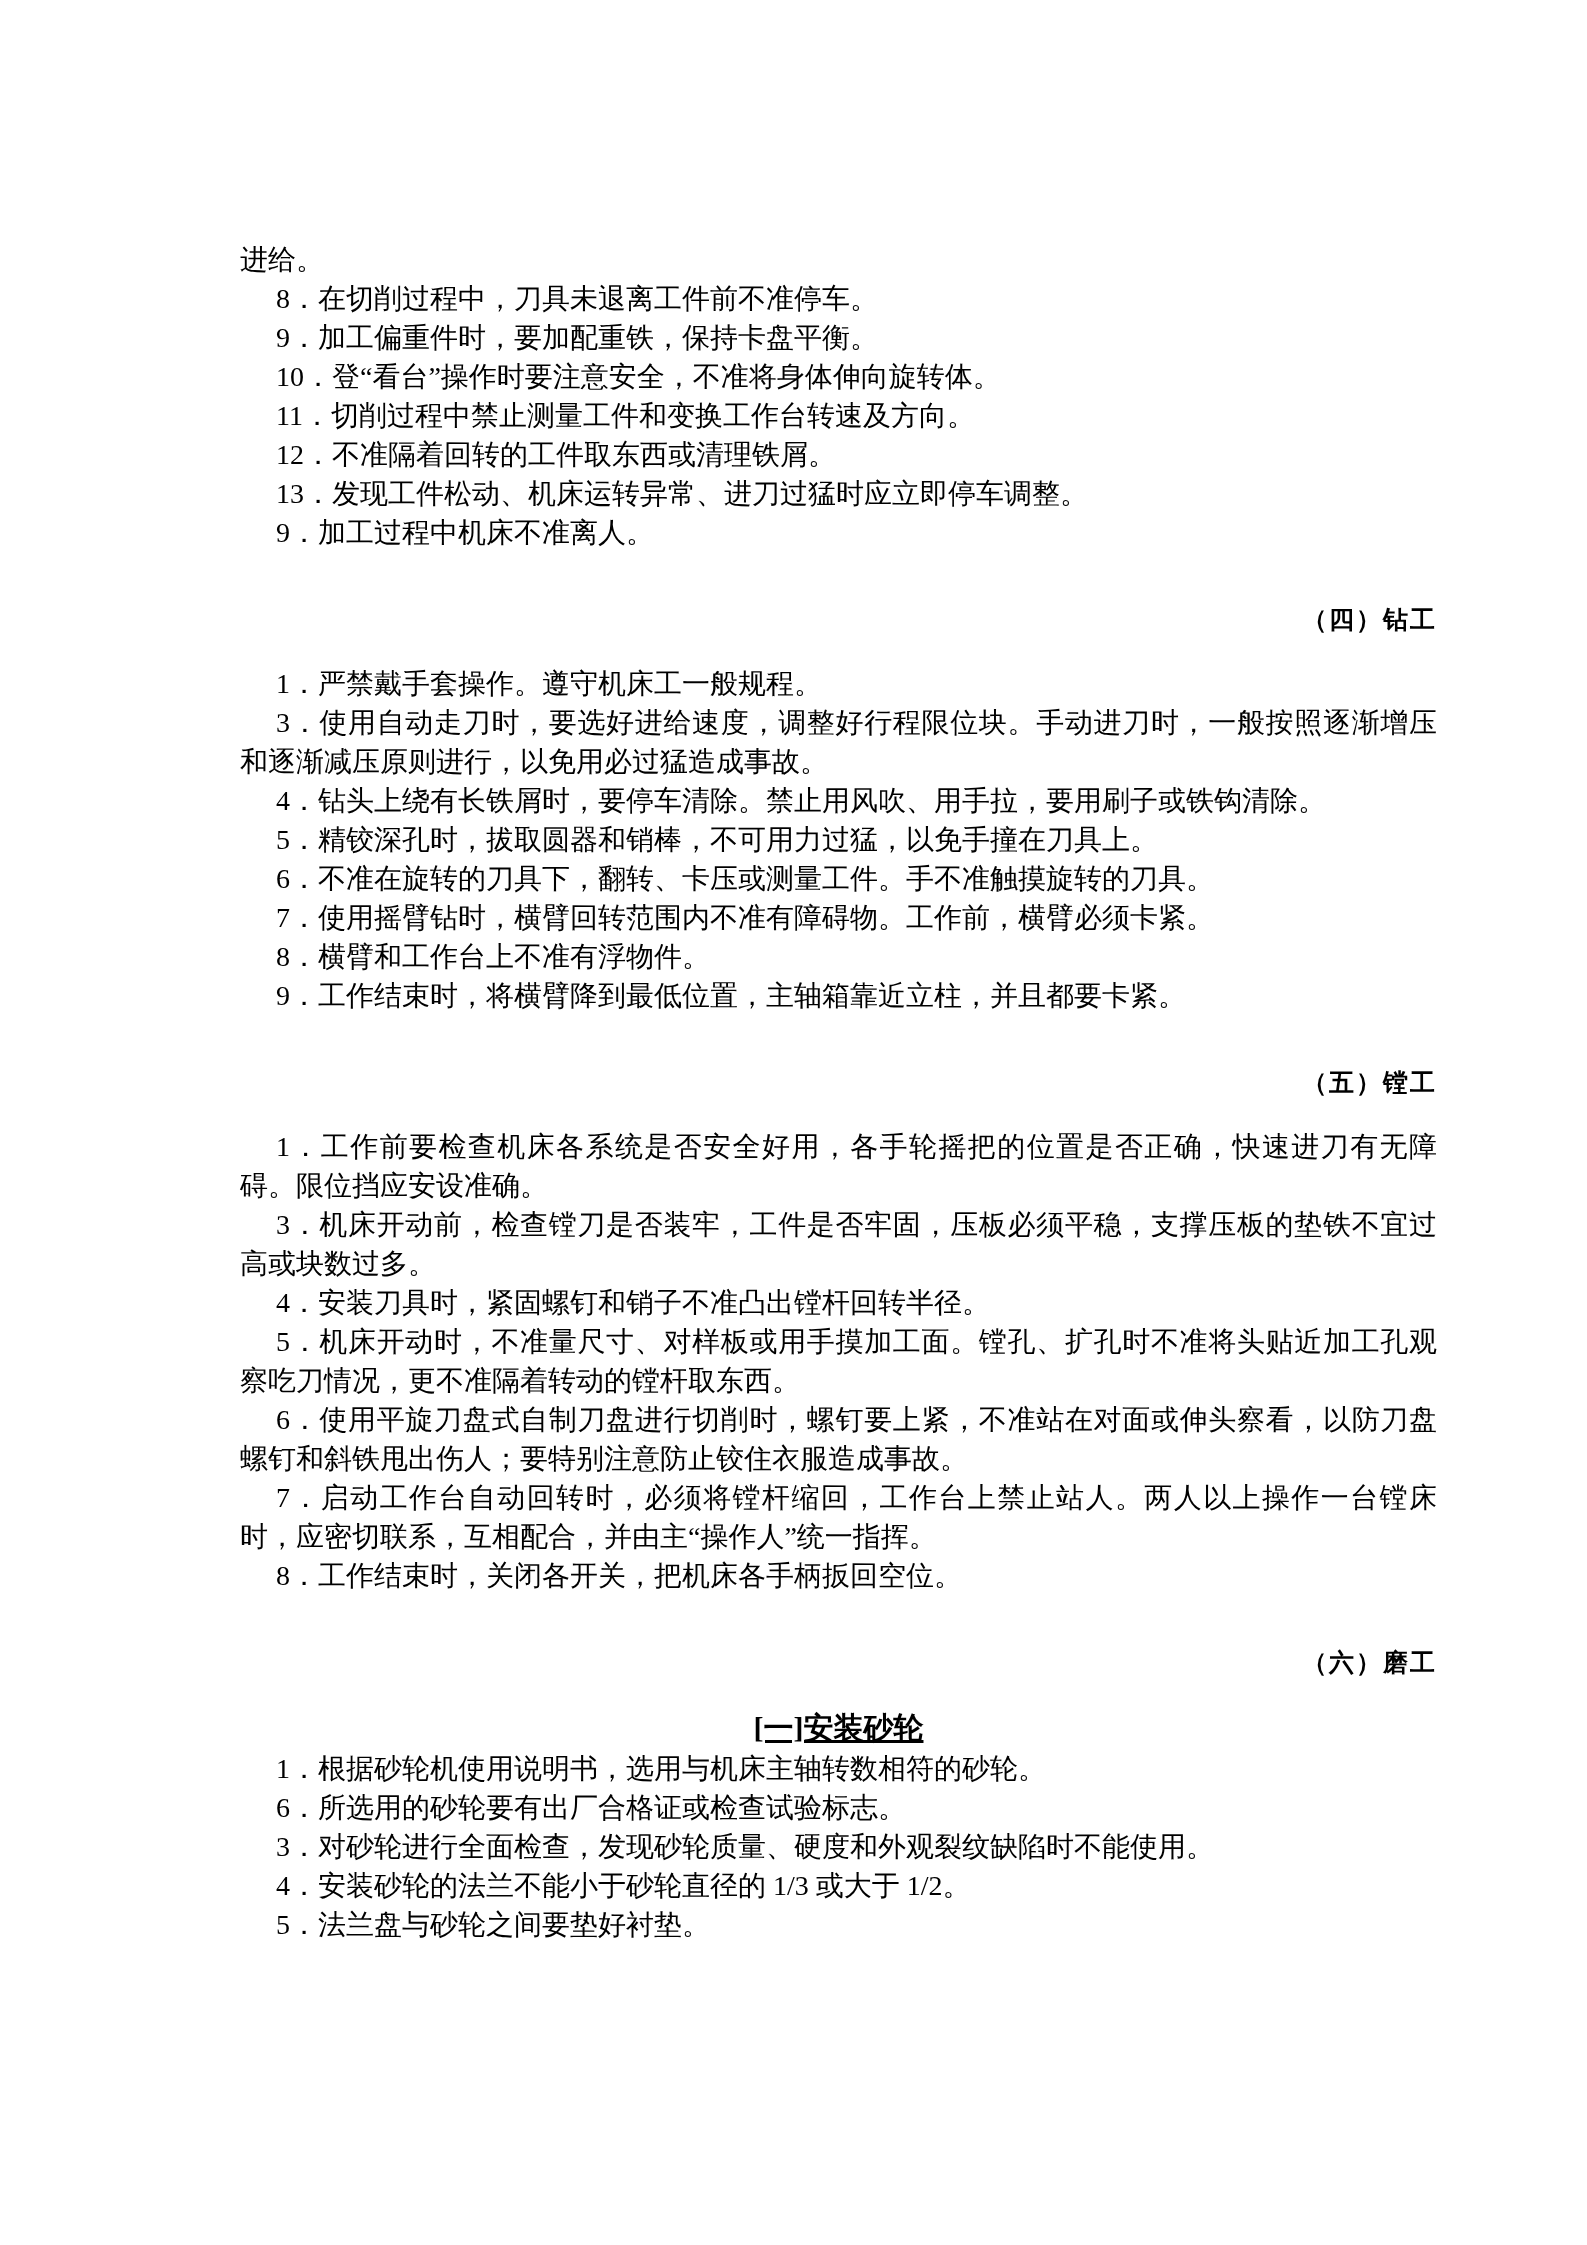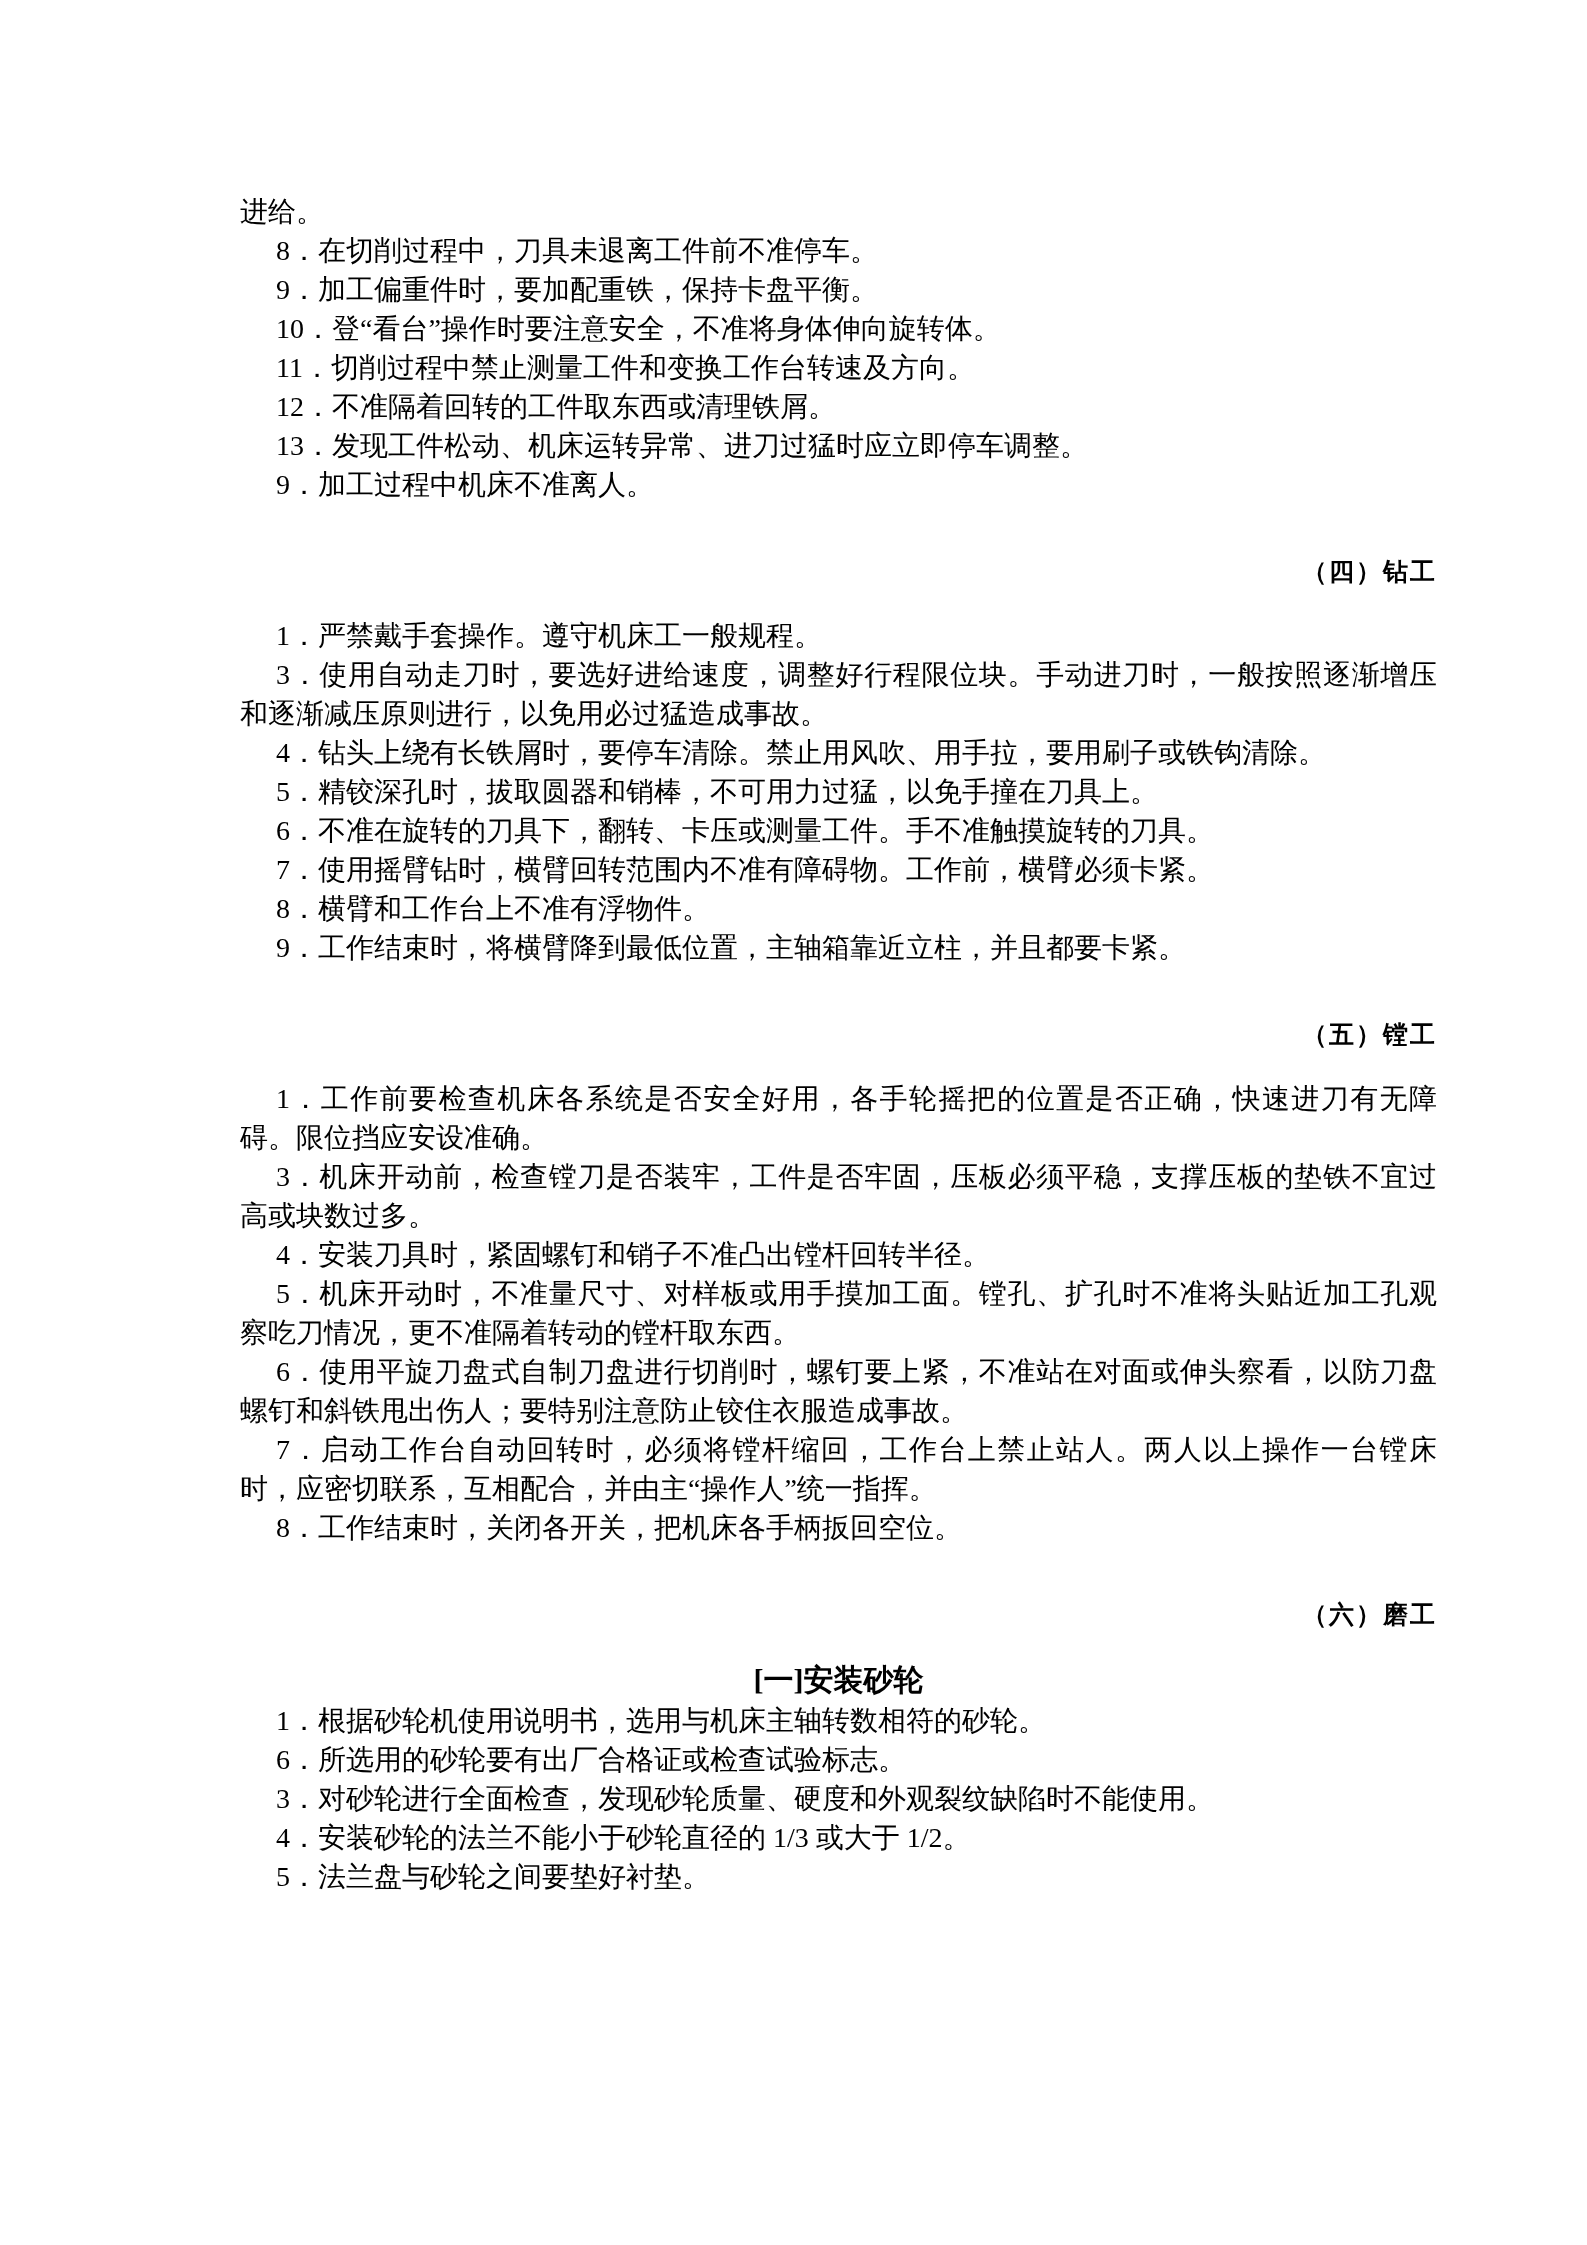--- a/index.html
+++ b/index.html
@@ -21,35 +21,37 @@
   .para {
     margin: 0;
     font-size: 28px;
     line-height: 39px;
     text-align: justify;
     text-indent: 36px;
     word-break: break-all;
   }
   .para.noindent {
     text-indent: 0;
+    margin-top: 48px;
   }
   .section-heading {
     margin: 46px 0 22px 0;
     font-size: 25px;
     line-height: 44px;
     font-weight: bold;
     text-align: right;
     letter-spacing: 2px;
   }
   .sub-heading {
     margin: 0;
     font-size: 30px;
     line-height: 42px;
     font-weight: bold;
     text-align: center;
+    text-decoration: underline;
   }
 </style>
 </head>
 <body>
 
 <div class="page">
 
   <section>
     <p class="para noindent">进给。</p>
     <p class="para">8．在切削过程中，刀具未退离工件前不准停车。</p>

